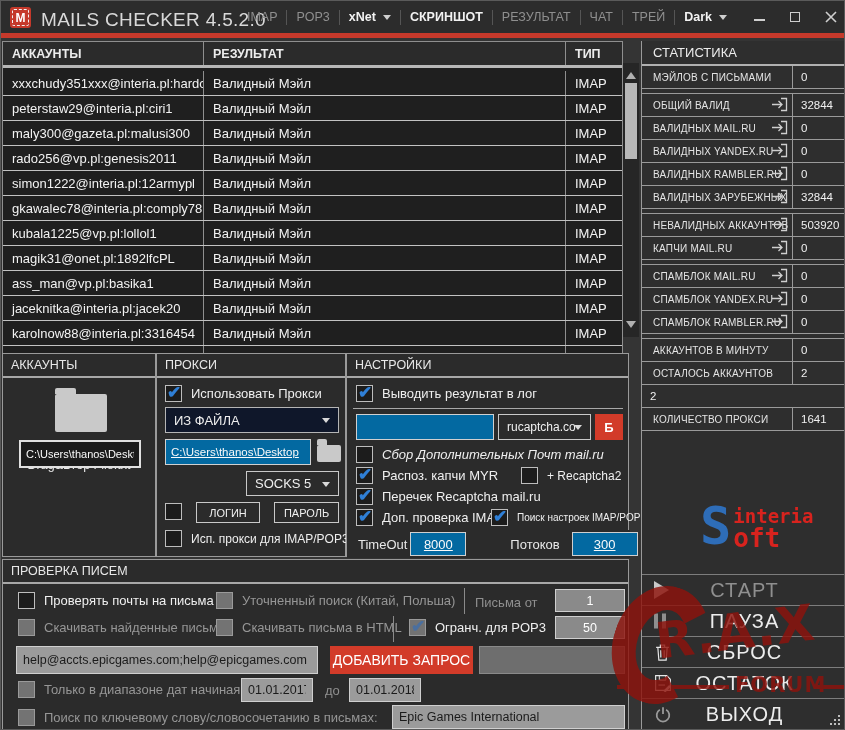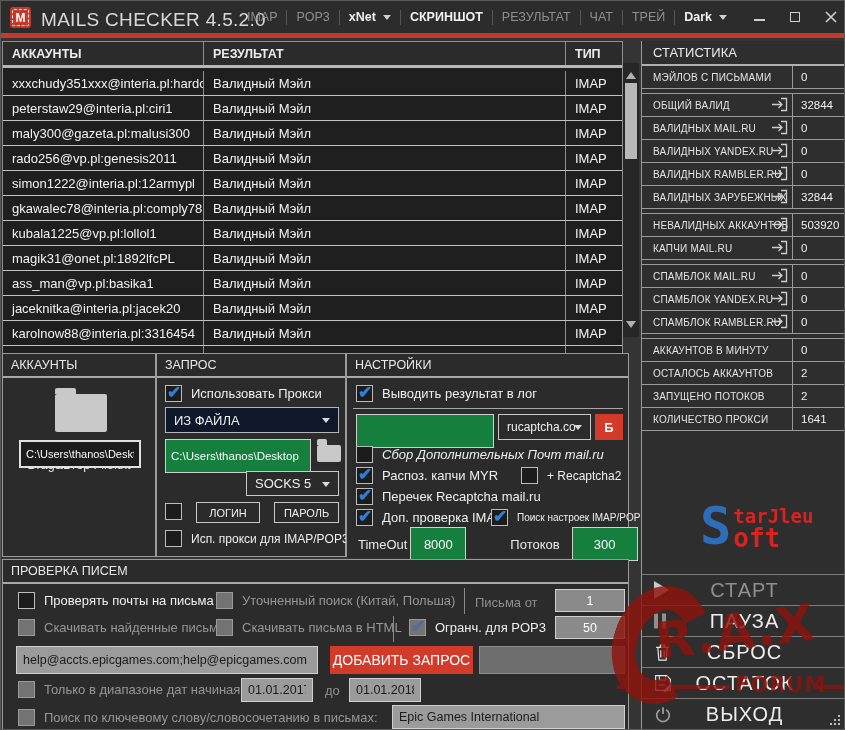--- a/index.html
+++ b/index.html
@@ -91,22 +91,22 @@
   .p-mail     { left:1px; top:558px; width:627px; height:171px; }
 
   .folder { position:relative; background:#c9c9c9; border-radius:2px; }
   .folder::before { content:""; position:absolute; left:0; top:-6px; width:40%; height:6px;
                     background:#c9c9c9; border-radius:2px 2px 0 0; }
   .folder-big { width:52px; height:38px; margin:16px 0 0 52px; }
   .folder-sm  { width:24px; height:17px; }
 
   .dark-input { background:#1c1c1c; border:2px solid #e0e0e0; color:#fafafa; font-size:11px;
                 padding:0 5px; font-family:"Liberation Sans", sans-serif; }
-  .thin-input { background:#15803d; border:1px solid #d0d0d0; color:#fafafa; font-size:12px;
-                padding:16px 5px; font-family:"Liberation Sans", sans-serif; }
+  .thin-input { background:#0369a1; border:1px solid #d0d0d0; color:#fafafa; font-size:12px;
+                padding:8px 5px; font-family:"Liberation Sans", sans-serif;text-decoration:underline; }
   .hint { font-size:12.5px; color:#e8e8e8; text-align:center; margin-top:26px; }
 
   .cbrow { position:absolute; display:flex; align-items:center; }
   .cb { width:17px; height:17px; background:#1c1c1c; border:1px solid #bdbdbd; position:relative; flex:none; }
   .cb.checked::after { content:"✔"; position:absolute; left:1px; top:-4px; font-size:17px;
                        font-weight:bold; color:#2f7fd6; }
   .cb.gray { background:#737373; border-color:#9a9a9a; }
   .cb.gray.checked::after { color:#4a6f9f; }
   .cb-label { margin-left:9px; font-size:13px; color:#efefef; white-space:nowrap; }
   .cb-label.dim { color:#969696; }
@@ -412,33 +412,32 @@
       <div class="sgap"></div>
       <div class="srow">
           <div class="slabel">АККАУНТОВ В МИНУТУ</div>
           <div class="sval">0</div>
         </div>
       <div class="srow">
           <div class="slabel">ОСТАЛОСЬ АККАУНТОВ</div>
           <div class="sval">2</div>
         </div>
       <div class="srow">
-          <div class="slabel">ЗАПУЩЕНО ПОТОКОВ</div>
           <div class="sval">2</div>
         </div>
       <div class="srow">
           <div class="slabel">КОЛИЧЕСТВО ПРОКСИ</div>
           <div class="sval">1641</div>
         </div>
     </div>
 
     <div class="brand">
       <span class="b-s">S</span>
       <span class="b-col">
-        <span class="b-top">tarJleu</span>
+        <span class="b-top">interia</span>
         <span class="b-bot">oft</span>
       </span>
     </div>
 
     <div class="actions">
       <div class="act dim">
         <span class="act-icon">
             <span class="play-tri"></span>
           </span>
         <span class="act-label">СТАРТ</span>
@@ -481,21 +480,21 @@
   </div>
 
   <div class="panel p-accounts">
     <div class="p-head">АККАУНТЫ</div>
     <div class="folder folder-big"></div>
     <input class="dark-input" style="position: absolute; left: 16px; top: 86px; width: 122px; height: 28px;" readonly="" value="C:\Users\thanos\Deskt">
     <div class="hint">Drag&amp;Drop File.txt</div>
   </div>
 
   <div class="panel p-proxy">
-    <div class="p-head">ЗАПРОС</div>
+    <div class="p-head">ПРОКСИ</div>
     <div class="cbrow" style="left:8px; top:31px;">
       <span class="cb checked"></span>
       <span class="cb-label">Использовать Прокси</span>
     </div>
     <div class="select light" style="left:8px; top:53px; width:174px; height:26px;">
       <span>ИЗ ФАЙЛА</span>
     </div>
     <input class="thin-input" style="position: absolute; left: 8px; top: 85px; width: 146px; height: 26px; font-size: 11.5px;" readonly="" value="C:\Users\thanos\Desktop">
     <div class="folder folder-sm" style="position:absolute; left:160px; top:91px;"></div>
     <div class="select" style="left:89px; top:117px; width:93px; height:25px;">

